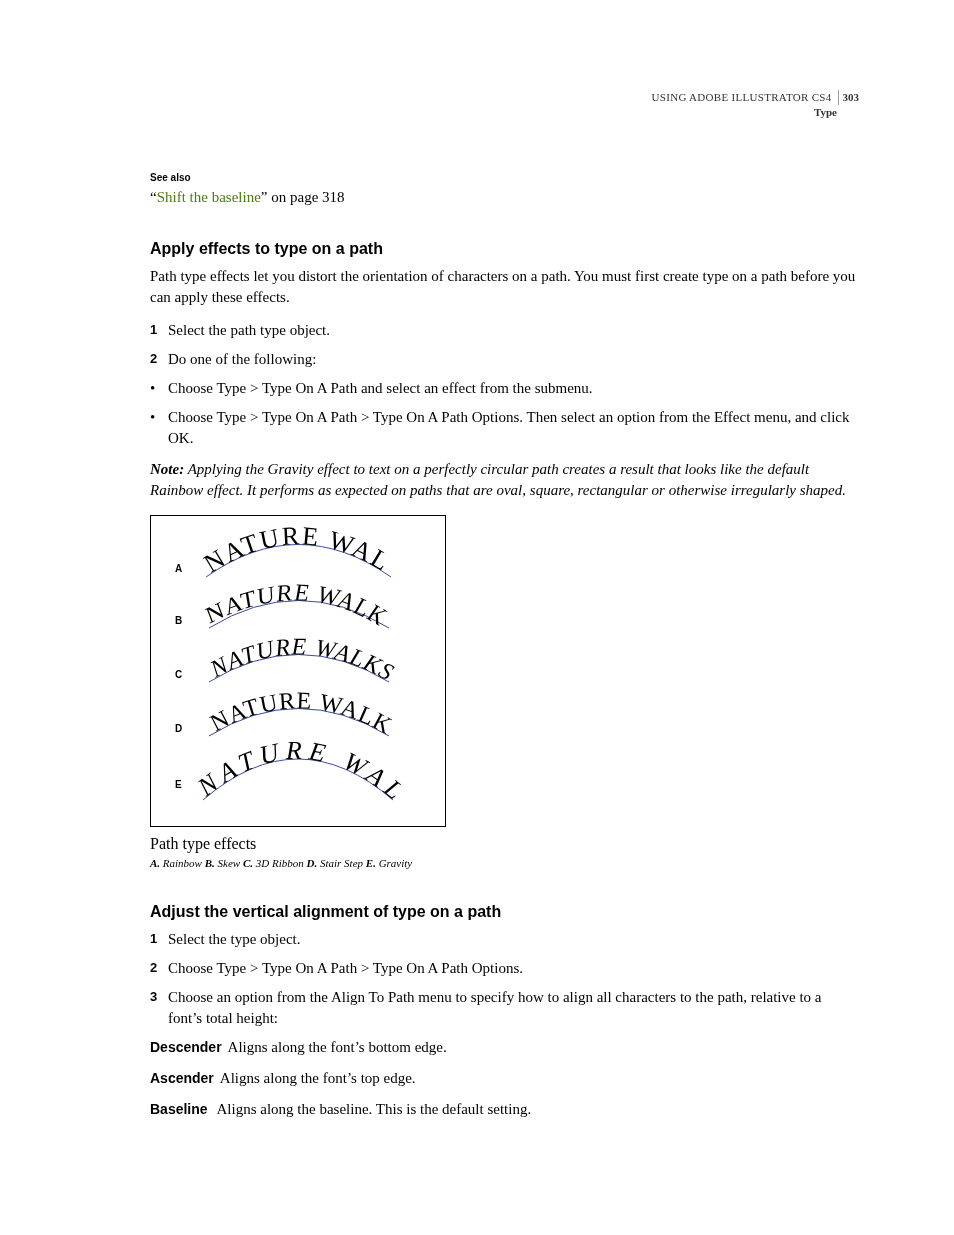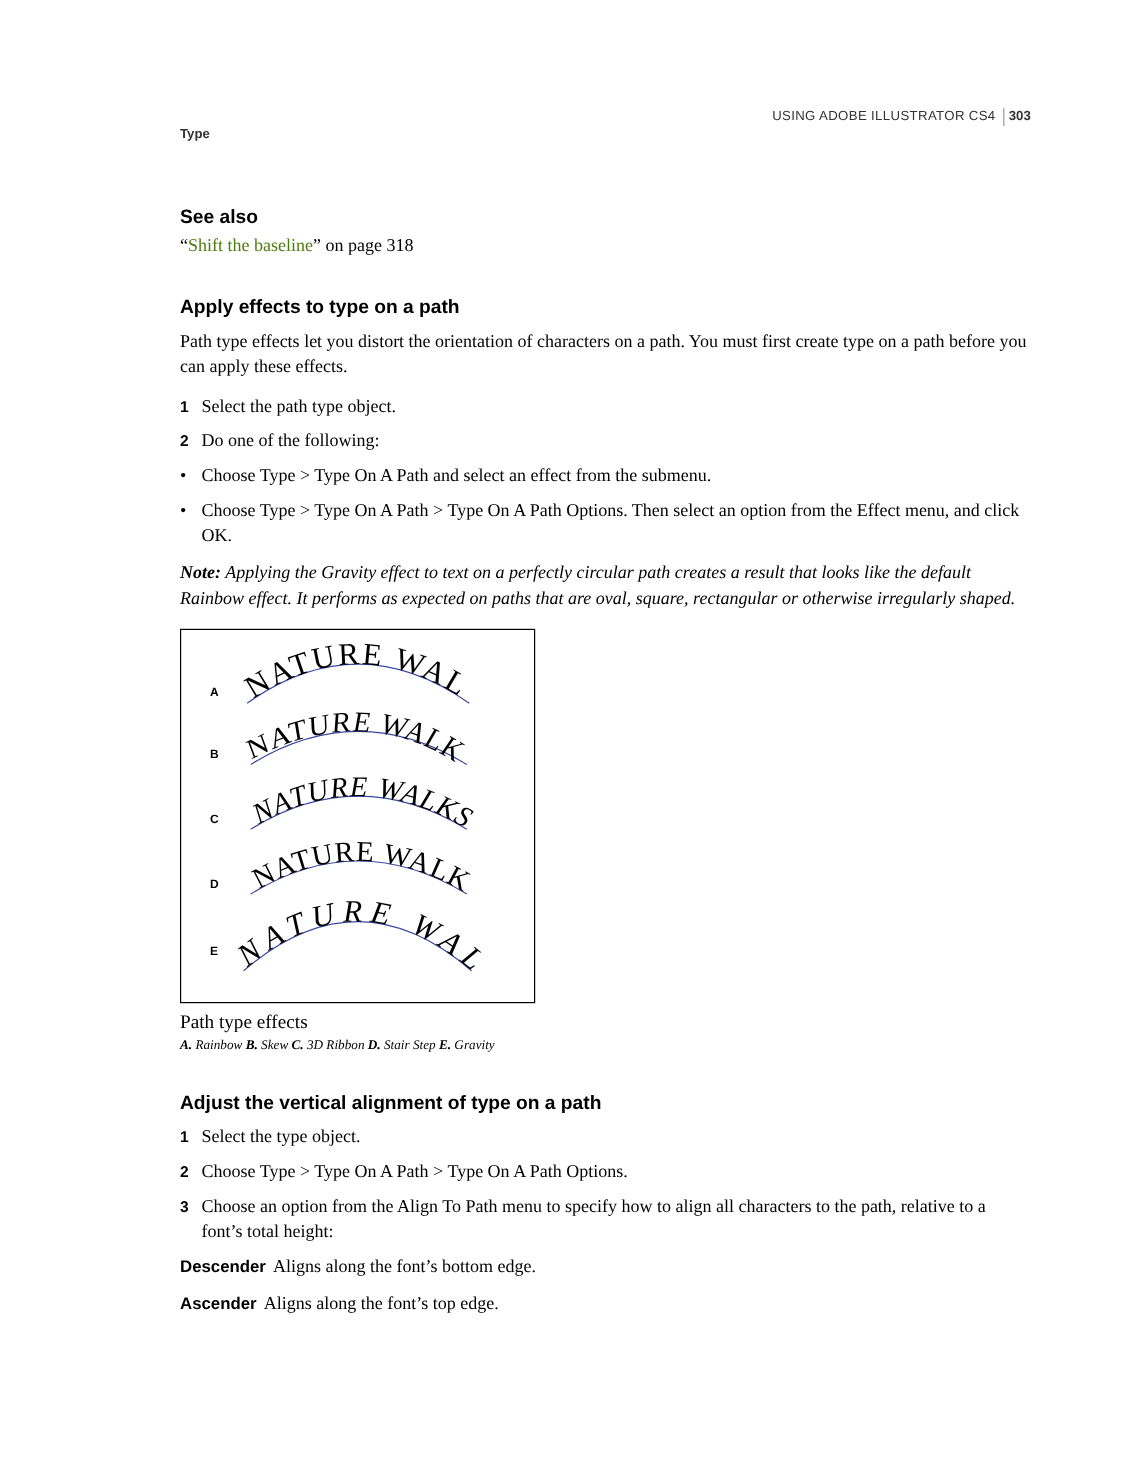--- a/index.html
+++ b/index.html
@@ -11,22 +11,22 @@
     line-height: 1.4;
   }
   .page {
     width: 954px;
     min-height: 1235px;
     padding: 90px 95px 60px 150px;
     box-sizing: border-box;
     position: relative;
   }
   .running-head {
-    text-align: left;
-    font-family: Liberation Sans, sans-serif;
+    text-align: right;
+    font-family: Liberation Serif, serif;
     font-size: 11px;
     color: #333;
     margin-bottom: 50px;
   }
   .running-head .line1 {
     display: flex;
     justify-content: flex-end;
     align-items: center;
   }
   .running-head .line1 .title-text {
@@ -38,21 +38,21 @@
     border-left: 1px solid #999;
     margin-left: 6px;
   }
   .running-head .line2 {
     font-weight: bold;
     padding-right: 22px;
   }
   .see-also {
     font-family: "Myriad Pro", Arial, sans-serif;
     font-weight: bold;
-    font-size: 16px;
+    font-size: 10px;
     margin-bottom: 2px;
   }
   .xref-line {
     margin-bottom: 30px;
   }
   .link {
     color: #4d7c0f;
     text-decoration: none;
     margin-top: 45px;
   }
@@ -283,14 +283,15 @@
         <span>Choose Type &gt; Type On A Path &gt; Type On A Path Options.</span>
       </li>
     <li>
         <span class="num">3</span>
         <span>Choose an option from the Align To Path menu to specify how to align all characters to the path, relative to a font’s total height:</span>
       </li>
   </ol>
 
   <p class="defn"><span class="term">Descender</span><span>Aligns along the font’s bottom edge.</span></p>
   <p class="defn"><span class="term">Ascender</span><span>Aligns along the font’s top edge.</span></p>
+  <p class="defn"><span class="term">Baseline</span><span> Aligns along the baseline. This is the default setting.</span></p>
 
 </div>
 
 </body></html>

